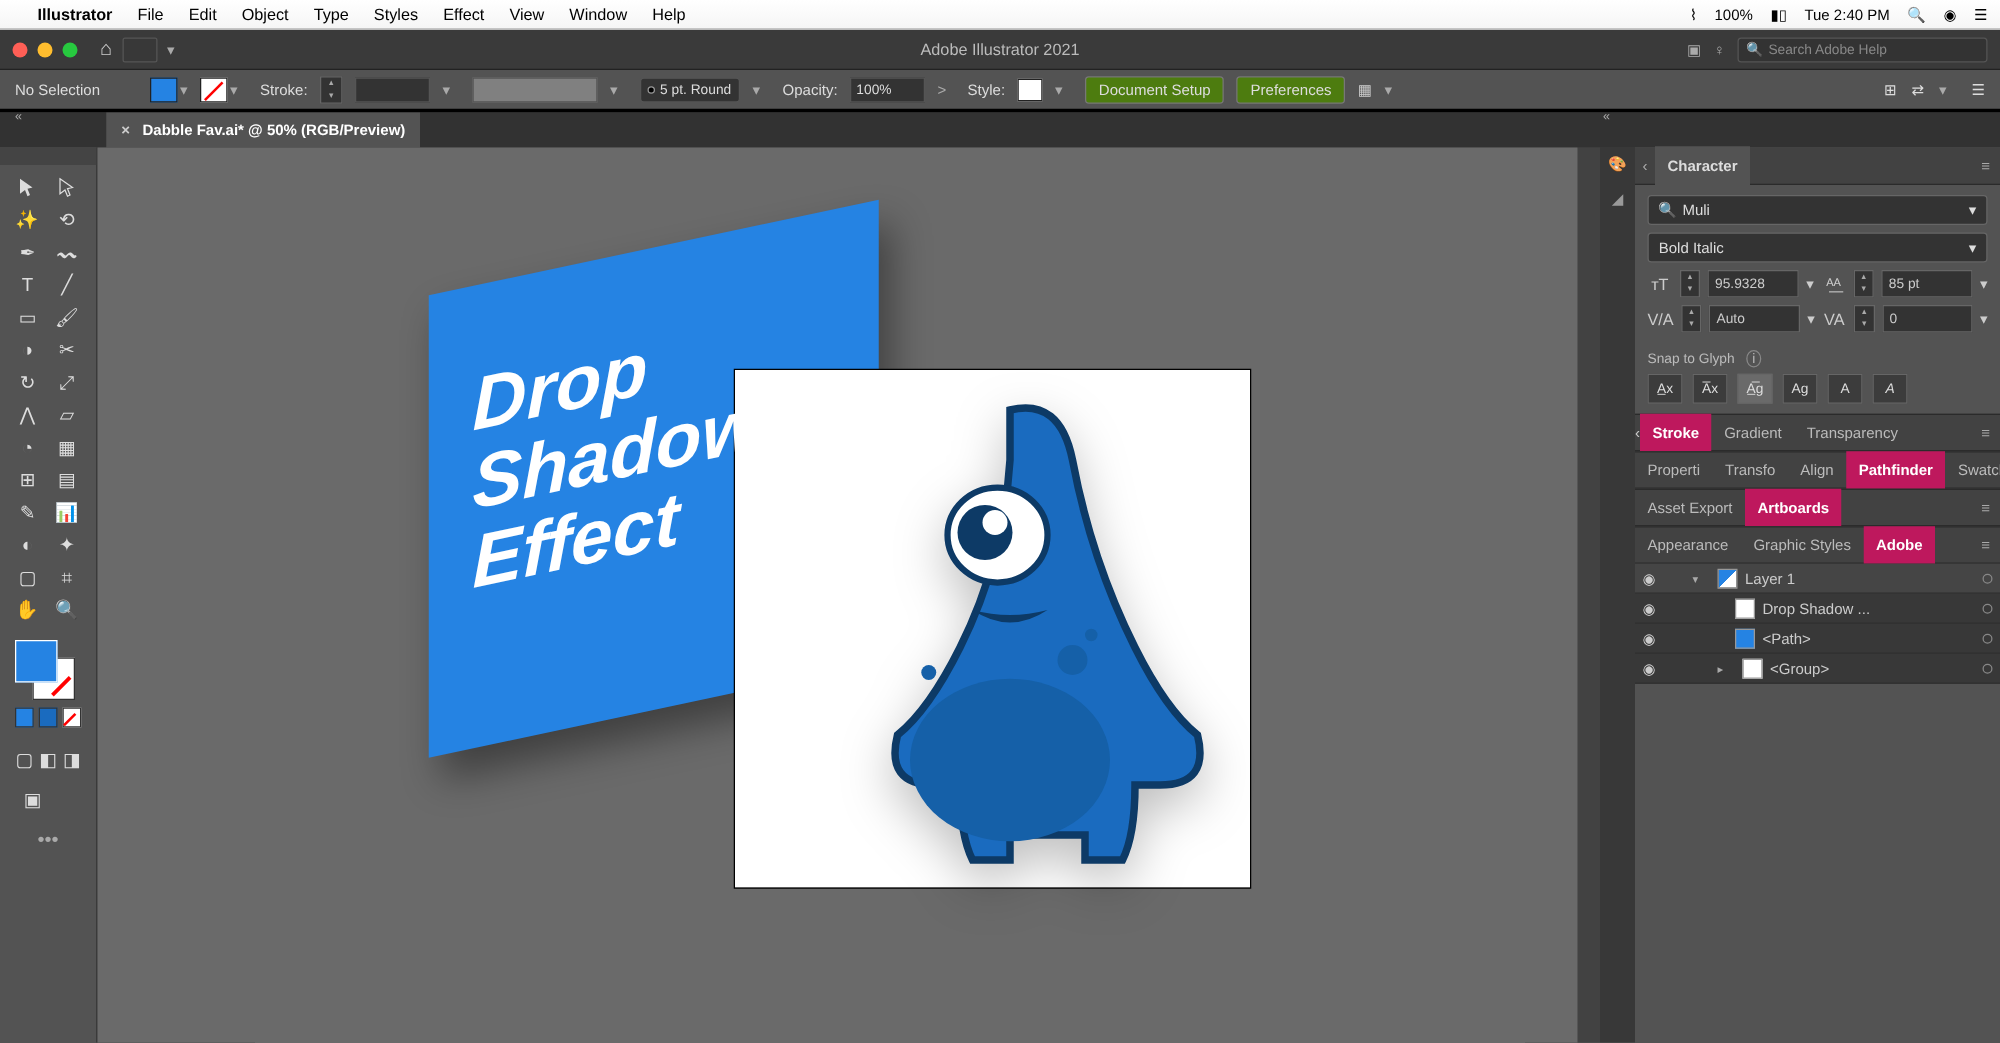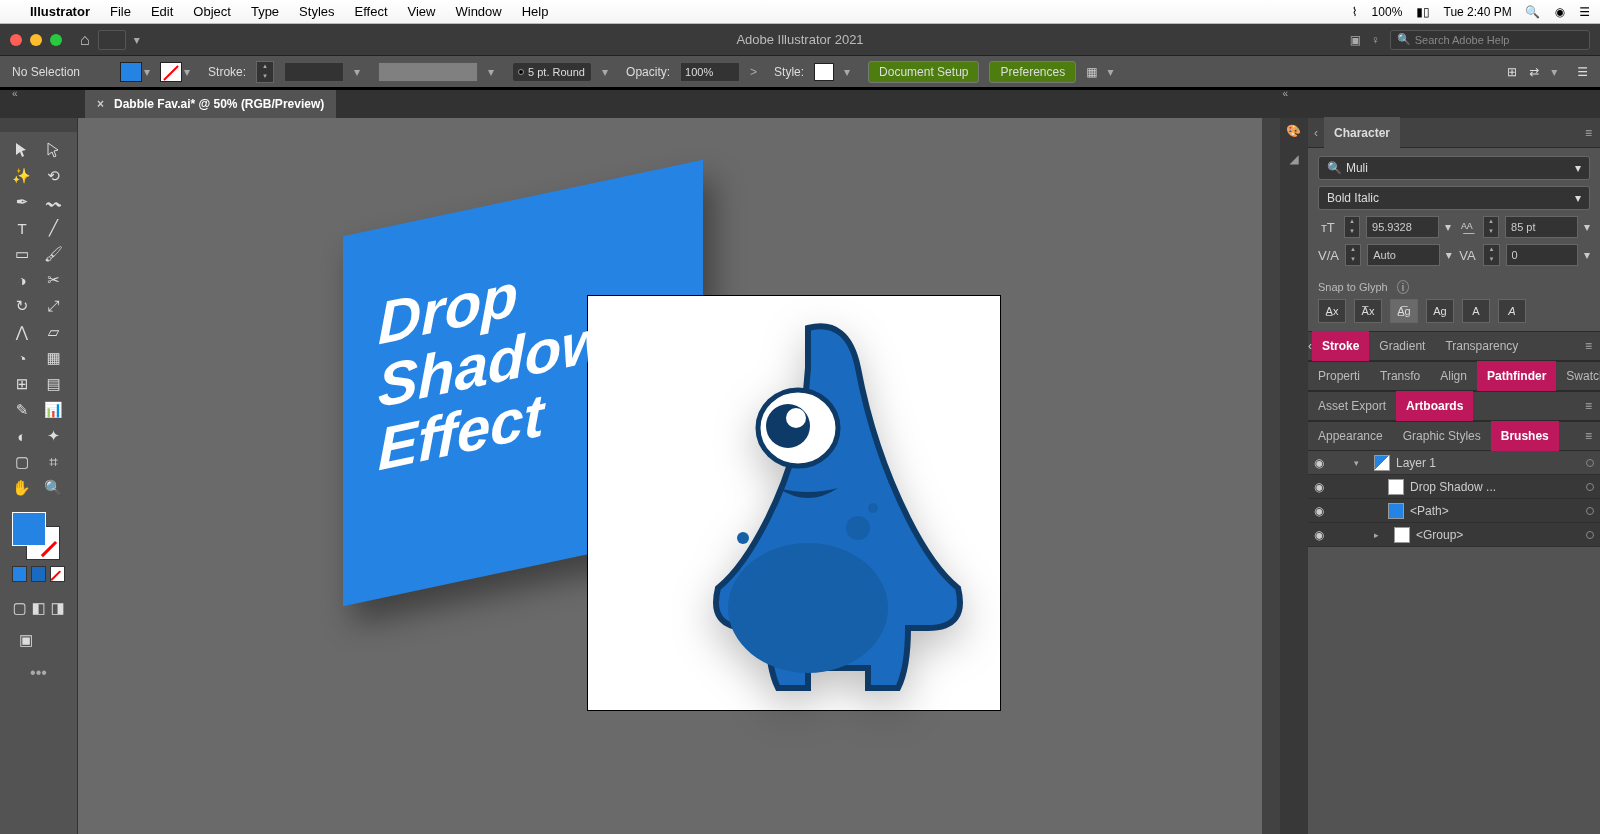--- a/index.html
+++ b/index.html
@@ -395,21 +395,21 @@
       <div class="t">Swatch</div>
     </div>
     <div class="tab-strip">
       <div class="t">Asset Export</div>
       <div class="t active">Artboards</div>
       <span class="hb">≡</span>
     </div>
     <div class="tab-strip">
       <div class="t">Appearance</div>
       <div class="t">Graphic Styles</div>
-      <div class="t active">Brushes</div>
+      <div class="t active">Adobe</div>
       <span class="hb">≡</span>
     </div>
 
     <div class="layers-body">
       <div class="layer-row top">
         <span class="eye">◉</span>
         <span class="lock-gap"></span>
         <span class="toggle">▾</span>
         <div class="thumb t-layer"></div>
         <span>Layer 1</span>

